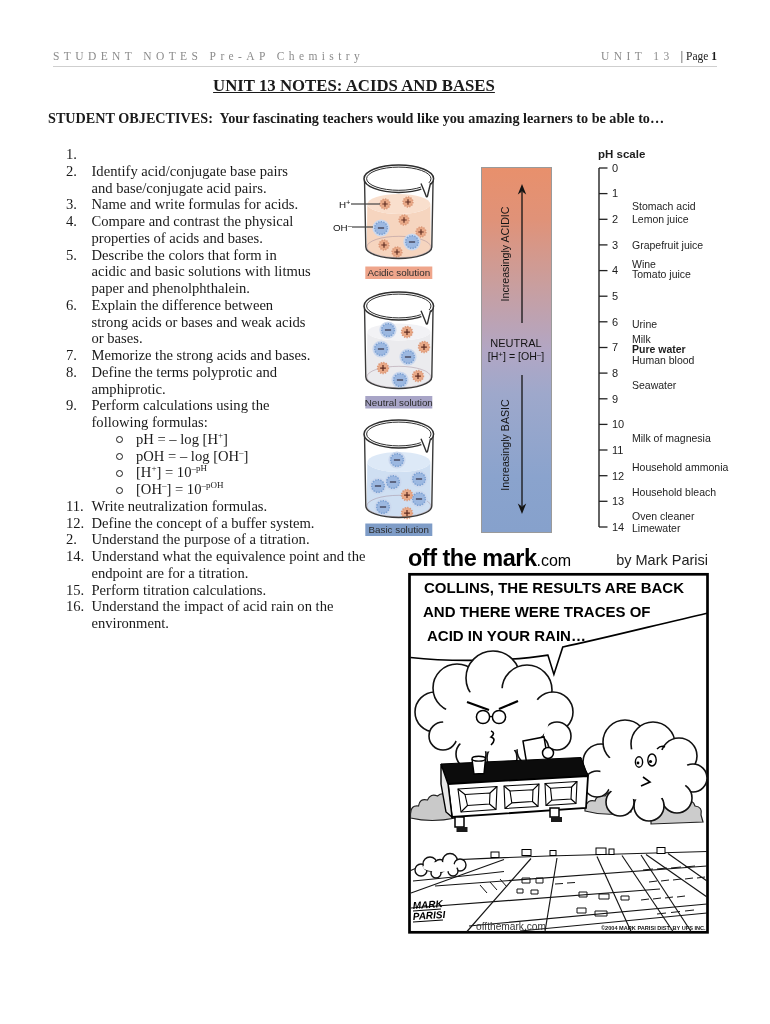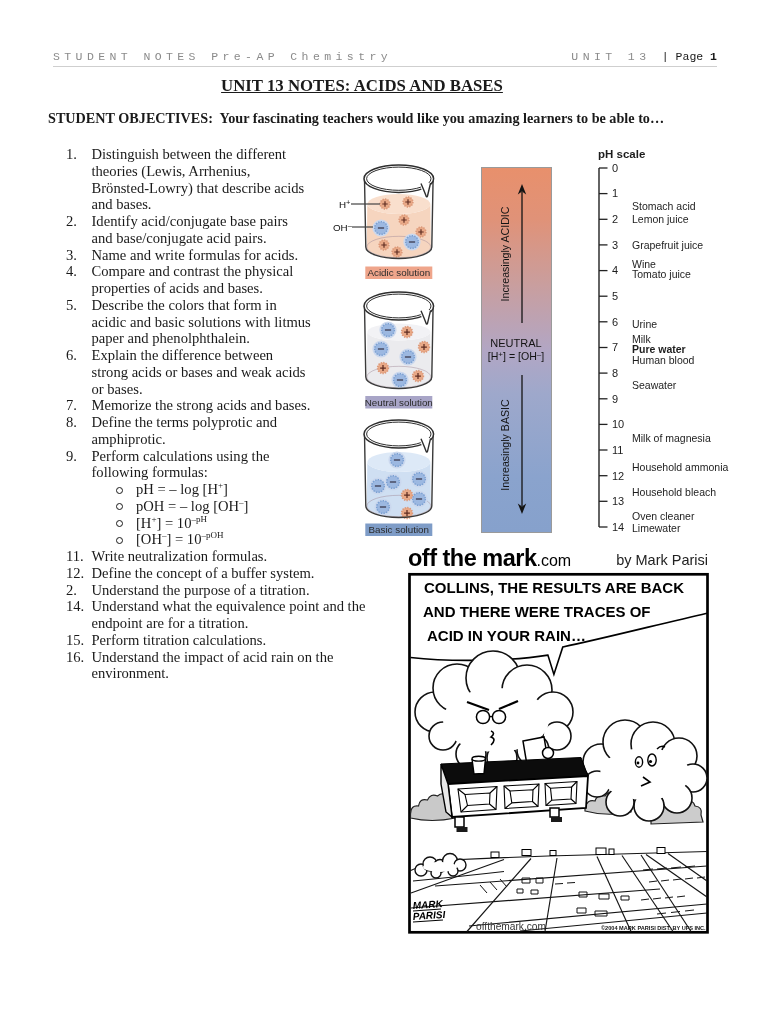--- a/index.html
+++ b/index.html
@@ -1,24 +1,24 @@
 <!DOCTYPE html>
 <html><head>
 <meta charset="utf-8">
 <style>
   html,body{margin:0;padding:0;}
   body{width:770px;height:1024px;background:#ffffff;position:relative;overflow:hidden;
        font-family:"Liberation Serif",serif;color:#1a1a1a;}
   .abs{position:absolute;}
   
-  .hdr{font-family:Liberation Mono, monospace;font-size:11.5px;color:#8b8b8b;letter-spacing:4.4px;}
+  .hdr{font-family:Liberation Serif, serif;font-size:11.5px;color:#8b8b8b;letter-spacing:4.4px;}
   .hdr .blk{color:#1a1a1a;letter-spacing:0px;}
   .rule{position:absolute;left:53px;top:66px;width:664px;height:1px;background:#cfcfcf;}
   
-  .title{position:absolute;left:12px;top:76px;width:700px;text-align:center;
+  .title{position:absolute;left:4px;top:76px;width:700px;text-align:center;
          font-size:16.8px;font-weight:bold;}
   .title span{text-decoration:underline;}
   .obj{position:absolute;left:48px;top:110px;font-size:14.2px;font-weight:bold;}
   
   .list{position:absolute;left:66px;top:146px;width:340px;font-size:14.6px;line-height:16.75px;}
   .li{display:flex;}
   .num{width:25.5px;flex:none;}
   .txt{flex:none;}
   .sub{display:flex;margin-left:50px;}
   .sub .mk{width:20px;flex:none;position:relative;}
@@ -29,21 +29,20 @@
 <body>
   <div class="abs hdr" style="left:53px;top:50px;">STUDENT NOTES Pre-AP Chemistry</div>
   <div class="abs hdr" style="right:53px;top:50px;">UNIT 13 <span class="blk">| Page <b>1</b></span></div>
   <div class="rule"></div>
   <div class="title"><span>UNIT 13 NOTES: ACIDS AND BASES</span></div>
   <div class="obj">STUDENT OBJECTIVES:&nbsp; Your fascinating teachers would like you amazing learners to be able to…</div>
 
   <div class="list">
     <div class="li">
       <span class="num">1.</span>
-      <span class="txt">Distinguish between the different<br>theories (Lewis, Arrhenius,<br>Brönsted-Lowry) that describe acids<br>and bases.</span>
     </div>
     <div class="li">
       <span class="num">2.</span>
       <span class="txt">Identify acid/conjugate base pairs<br>and base/conjugate acid pairs.</span>
     </div>
     <div class="li">
       <span class="num">3.</span>
       <span class="txt">Name and write formulas for acids.</span>
     </div>
     <div class="li">

